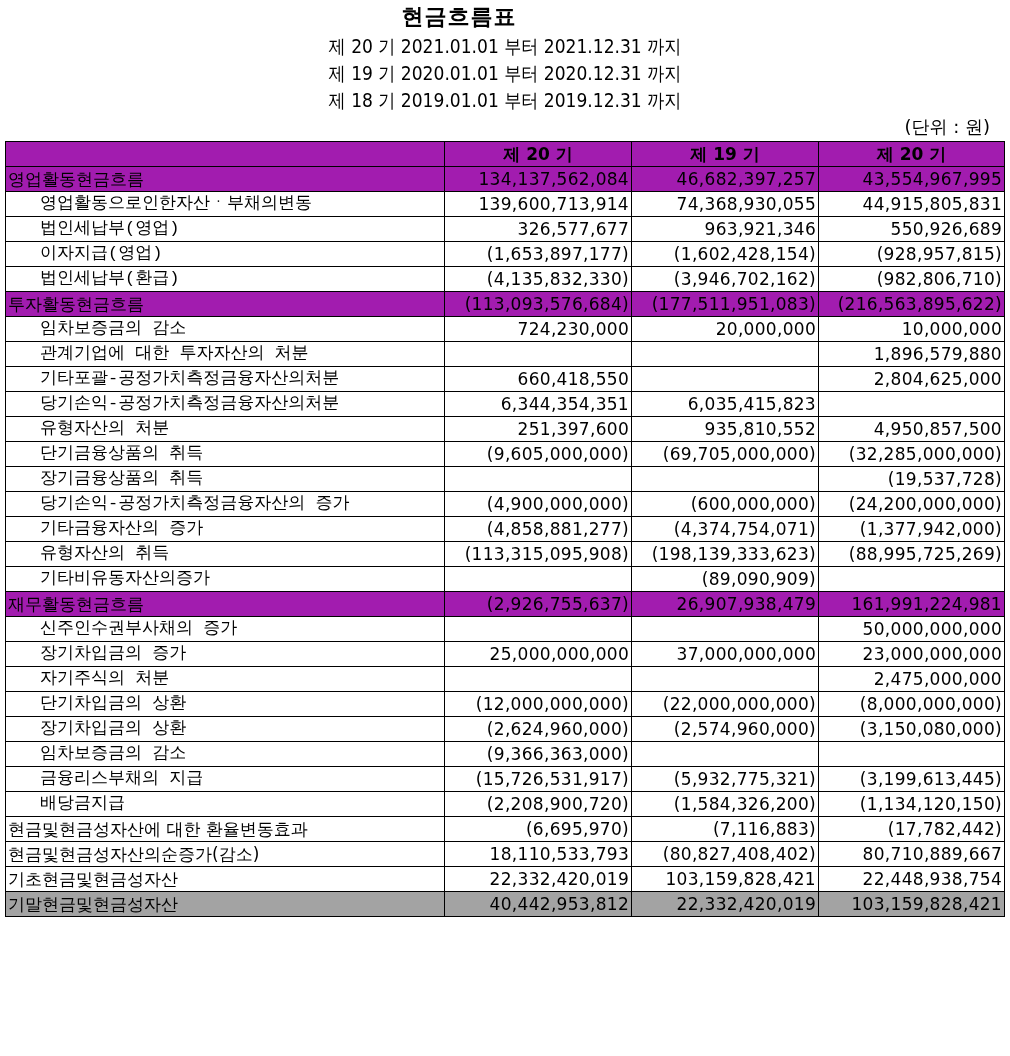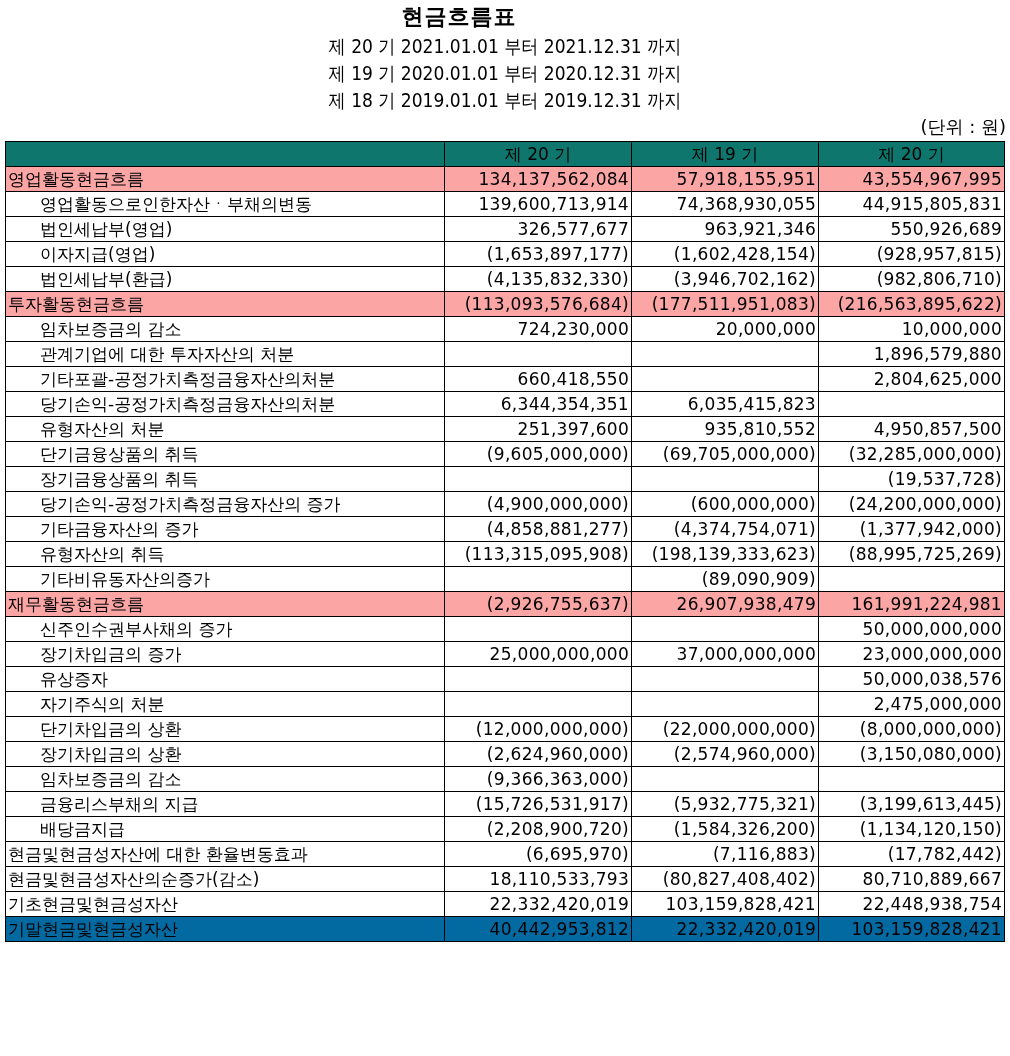--- a/index.html
+++ b/index.html
@@ -10,37 +10,37 @@
   .title {
     position: absolute; left: 0; top: 2px; width: 918px; text-align: center;
     font-size: 22px; font-weight: bold; letter-spacing: 1px;
   }
   .period {
     position: absolute; left: 0; width: 1010px; text-align: center;
     font-size: 19px; transform: scaleX(0.9); transform-origin: 505px 0;
   }
   .p0 { top: 34px; } .p1 { top: 61px; } .p2 { top: 88px; }
   .unit {
-    position: absolute; right: 4px; top: 115px; font-size: 18px;
+    position: absolute; right: 20px; top: 115px; font-size: 18px;
   }
   table {
     position: absolute; left: 5px; top: 141px;
     border-collapse: collapse; table-layout: fixed; width: 999px;
     font-size: 17px;
   }
   td, th {
     border: 1.5px solid #000; height: 24px; padding: 0 2px; line-height: 24px;
     white-space: nowrap; overflow: hidden;
   }
-  th { background: #0f766e; font-weight: normal; text-align: center; }
+  th { background: #a21caf; font-weight: bold; text-align: center; }
   td.num { text-align: right; letter-spacing: 0.3px; }
   td.label { text-align: left; }
-  tr.section td { background: #fca5a5; }
-  tr.total td { background: #0369a1; }
-  td.indent { padding-left: 34px; }
+  tr.section td { background: #a21caf; }
+  tr.total td { background: #a3a3a3; }
+  td.indent { padding-left: 34px; font-family: Liberation Mono, monospace; }
 </style>
 </head>
 <body>
 
 <div class="title">현금흐름표</div>
 <div class="period p0">제 20 기 2021.01.01 부터 2021.12.31 까지</div>
 <div class="period p1">제 19 기 2020.01.01 부터 2020.12.31 까지</div>
 <div class="period p2">제 18 기 2019.01.01 부터 2019.12.31 까지</div>
 <div class="unit">(단위 : 원)</div>
 
@@ -56,21 +56,21 @@
       <th></th>
       <th>제 20 기</th>
       <th>제 19 기</th>
       <th>제 20 기</th>
     </tr>
   </thead>
   <tbody id="rows">
       <tr class="section">
         <td class="label">영업활동현금흐름</td>
         <td class="num">134,137,562,084</td>
-        <td class="num">57,918,155,951</td>
+        <td class="num">46,682,397,257</td>
         <td class="num">43,554,967,995</td>
       </tr>
       <tr class="item">
         <td class="label indent">영업활동으로인한자산ㆍ부채의변동</td>
         <td class="num">139,600,713,914</td>
         <td class="num">74,368,930,055</td>
         <td class="num">44,915,805,831</td>
       </tr>
       <tr class="item">
         <td class="label indent">법인세납부(영업)</td>
@@ -174,26 +174,20 @@
         <td class="num"></td>
         <td class="num">50,000,000,000</td>
       </tr>
       <tr class="item">
         <td class="label indent">장기차입금의 증가</td>
         <td class="num">25,000,000,000</td>
         <td class="num">37,000,000,000</td>
         <td class="num">23,000,000,000</td>
       </tr>
       <tr class="item">
-        <td class="label indent">유상증자</td>
-        <td class="num"></td>
-        <td class="num"></td>
-        <td class="num">50,000,038,576</td>
-      </tr>
-      <tr class="item">
         <td class="label indent">자기주식의 처분</td>
         <td class="num"></td>
         <td class="num"></td>
         <td class="num">2,475,000,000</td>
       </tr>
       <tr class="item">
         <td class="label indent">단기차입금의 상환</td>
         <td class="num">(12,000,000,000)</td>
         <td class="num">(22,000,000,000)</td>
         <td class="num">(8,000,000,000)</td>

